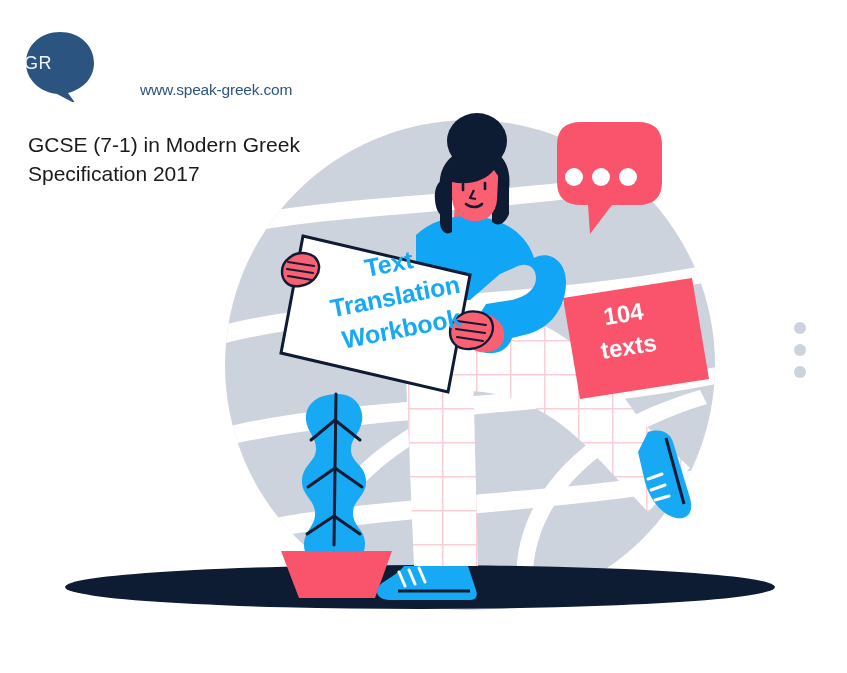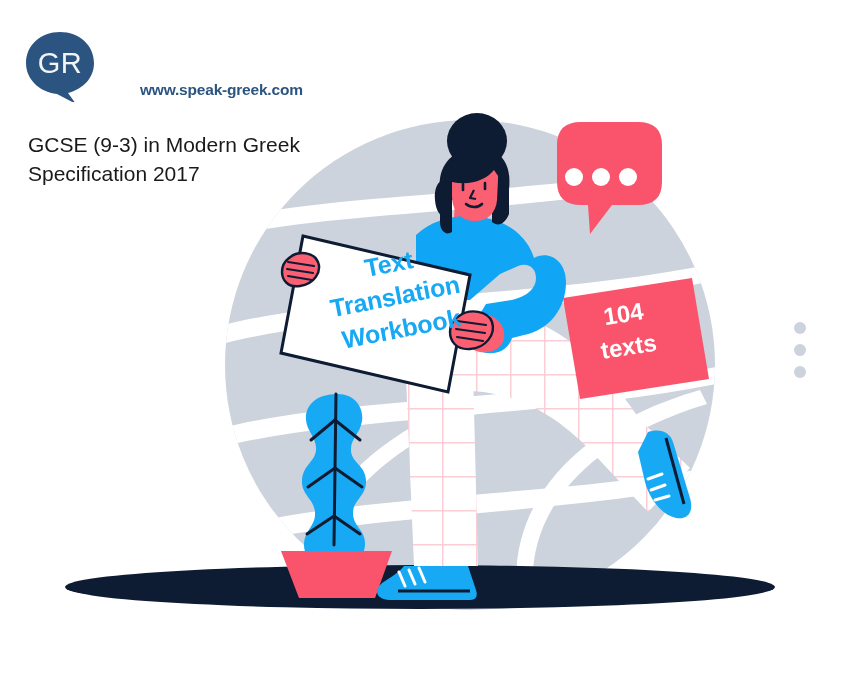--- a/index.html
+++ b/index.html
@@ -33,23 +33,23 @@
     width: 72px;
     height: 72px;
   }
   #logo-gr-text {
     position: absolute;
     left: 0px;
     top: 2px;
     width: 72px;
     height: 66px;
     line-height: 66px;
-    text-align: center;
+    text-align: left;
     color: #f2f5f8;
-    font-size: 29px;
+    font-size: 18px;
     font-weight: 400;
     letter-spacing: 0.5px;
     font-family: "Liberation Sans", sans-serif;
   }
   #logo-name {
     position: absolute;
     left: 76px;
     top: 13px;
     font-size: 34px;
     color: #2b5580;
@@ -58,21 +58,21 @@
     letter-spacing: -0.3px;
     white-space: nowrap;
   }
   #logo-url {
     position: absolute;
     left: 116px;
     top: 53px;
     font-size: 15.5px;
     color: #2b5580;
     font-family: "Liberation Sans", sans-serif;
-    font-weight: 700;
+    font-weight: 400;
     letter-spacing: -0.2px;
     white-space: nowrap;
   }
 
   
   #headline {
     position: absolute;
     left: 28px;
     top: 130px;
     font-size: 21px;
@@ -316,21 +316,21 @@
 
   <div id="logo-block">
     <svg id="logo-bubble" viewBox="0 0 72 72" width="72" height="72" xmlns="http://www.w3.org/2000/svg">
       <path d="M36 2 C55 2 70 15 70 33 C70 48 59 59 44 63
                L52 74 L33 64 C15 62 2 49 2 33 C2 15 17 2 36 2 Z" fill="#2b5580"></path>
     </svg>
     <div id="logo-gr-text">GR</div>
     <div id="logo-url">www.speak-greek.com</div>
   </div>
 
-  <div id="headline">GCSE (9-3) in Modern Greek
+  <div id="headline">GCSE (7-1) in Modern Greek
 Specification 2017</div>
 
   <div id="side-dots">
     <span class="side-dot d0"></span>
     <span class="side-dot d1"></span>
     <span class="side-dot d2"></span>
   </div>
 
 </div>
 

